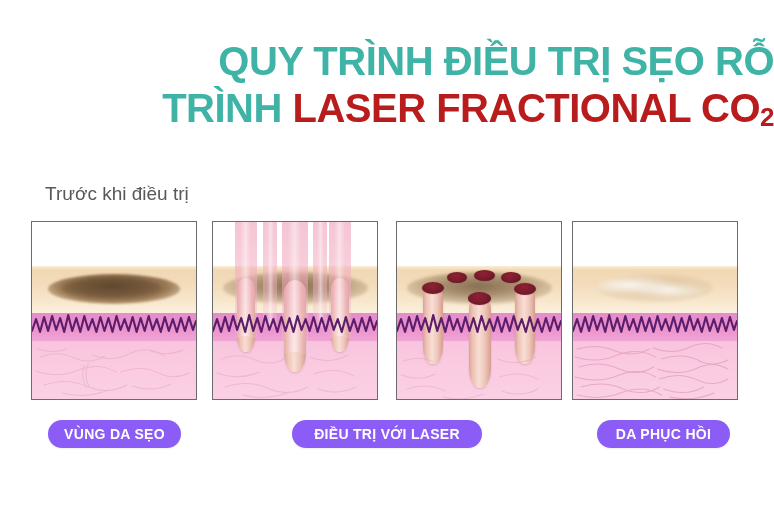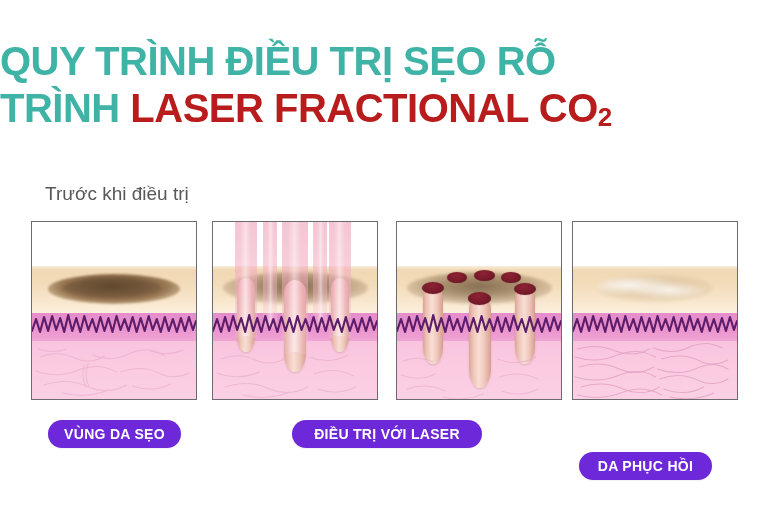--- a/index.html
+++ b/index.html
@@ -6,21 +6,21 @@
   body{
     width:774px;height:515px;background:#ffffff;
     font-family:"Liberation Sans","DejaVu Sans",sans-serif;
     overflow:hidden;position:relative;
   }
   .stage{position:relative;width:774px;height:515px;}
 
   
   .title{
     position:absolute;left:0;right:0;top:38px;
-    text-align:left;
+    text-align:right;
     font-weight:bold;
     font-size:40px;
     line-height:47px;
     letter-spacing:-0.5px;
     white-space:nowrap;
   }
   .title-line{display:block;}
   .t-teal{color:#3fb3a6;}
   .t-orange{color:#b91c1c;}
   .sub2{font-size:26px;vertical-align:baseline;position:relative;top:4px;}
@@ -122,33 +122,33 @@
     background:radial-gradient(ellipse at 45% 32%,#8e2233 0%,#7b1c2c 45%,#5d1322 100%);
     box-shadow:0 0 1px rgba(90,20,35,.6);
   }
 
   
   .fibers{position:absolute;left:0;top:119px;width:100%;height:60px;opacity:.55;}
 
   
   .pill{
     position:absolute;top:420px;height:28px;
-    background:#6d28d9;
+    background:#8b5cf6;
     border-radius:14px;
     color:#ffffff;
     font-weight:bold;
     font-size:14px;
     letter-spacing:.3px;
     display:flex;align-items:center;justify-content:center;
     white-space:nowrap;
     box-shadow:0 1px 2px rgba(0,0,0,.06);
   }
   #pill1{left:48px;width:133px;}
   #pill2{left:292px;width:190px;}
-  #pill3{left:579px;width:133px;margin-top:32px;}
+  #pill3{left:597px;width:133px;}
 </style>
 </head>
 <body>
 
 <div class="stage">
 
   <div class="title">
     <span class="title-line t-teal">QUY TRÌNH ĐIỀU TRỊ SẸO RỖ</span>
     <span class="title-line"><span class="t-teal">TRÌNH </span><span class="t-orange">LASER FRACTIONAL CO</span><span class="t-orange sub2">2</span></span>
   </div>

